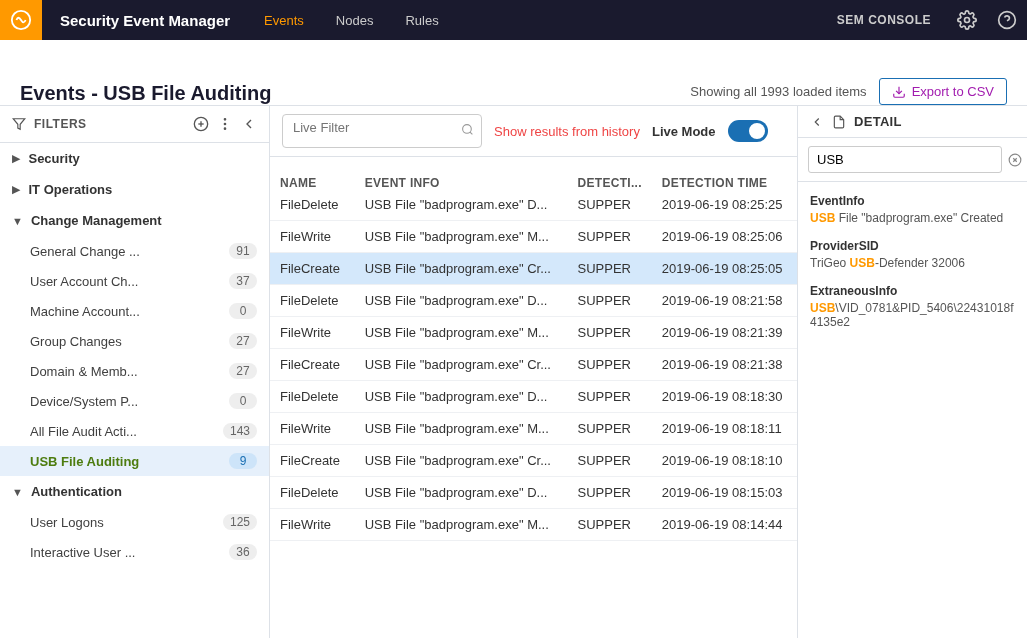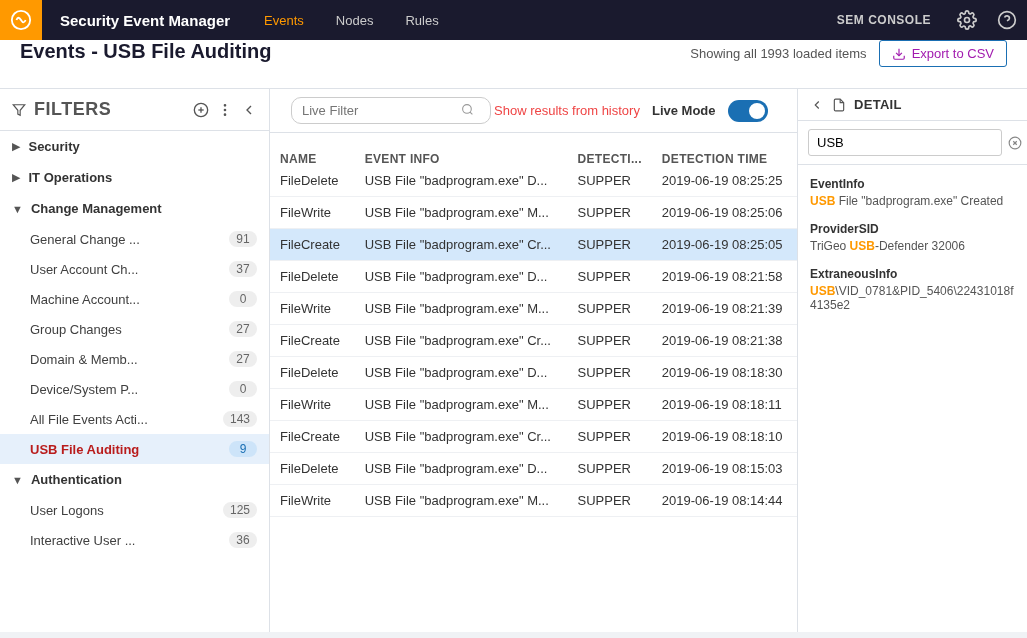--- a/index.html
+++ b/index.html
@@ -24,70 +24,70 @@
     .top-nav-spacer { flex: 1; }
     .top-nav-sem-console {
       color: #ccc; font-size: 12px; font-weight: 600; padding: 8px 16px; height: 40px; display: flex; align-items: center; cursor: pointer; letter-spacing: 0.5px;
     }
     .top-nav-icon-btn {
       width: 40px; height: 40px; display: flex; align-items: center; justify-content: center; cursor: pointer; color: #ccc;
     }
 
     
     .page-header {
-      display: flex; align-items: flex-start; background: #fff; padding: 0 20px; height: 49px; border-bottom: 1px solid #dde1e7;
+      display: flex; align-items: flex-end; background: #fff; padding: 0 20px; height: 66px; border-bottom: 1px solid #dde1e7;
     }
     .page-title { font-size: 20px; font-weight: 600; color: #1a1a2e; flex: 1; }
     .page-header-right { display: flex; align-items: center; gap: 12px; }
     .showing-text { font-size: 13px; color: #555; }
     .export-btn {
       display: flex; align-items: center; gap: 6px; color: #a21caf; font-size: 13px; cursor: pointer; border: 1px solid #1a6fb3; border-radius: 3px; padding: 5px 12px; background: #fff;
     }
 
     
     .main-layout { display: flex; height: calc(638px - 40px - 55px); }
 
     
     .sidebar {
       width: 270px; min-width: 270px; background: #fff; border-right: 1px solid #dde1e7; overflow-y: auto; display: flex; flex-direction: column;
     }
     .sidebar-filters-header {
       display: flex; align-items: center; padding: 10px 12px; border-bottom: 1px solid #dde1e7; gap: 8px;
     }
-    .filters-label { font-size: 18px; font-weight: 700; color: #555; letter-spacing: 0.5px; flex: 1; }
+    .filters-label { font-size: 12px; font-weight: 700; color: #555; letter-spacing: 0.5px; flex: 1; }
     .sidebar-icon-btn { cursor: pointer; color: #555; display: flex; align-items: center; }
 
     .sidebar-section-header {
       display: flex; align-items: center; padding: 8px 12px; cursor: pointer; user-select: none;
     }
     .sidebar-section-chevron { margin-right: 8px; color: #555; font-size: 11px; }
     .sidebar-section-label { font-size: 13px; font-weight: 600; color: #333; }
 
     .sidebar-items { }
     .sidebar-item {
       display: flex; align-items: center; padding: 7px 12px 7px 30px; cursor: pointer; user-select: none;
     }
     .sidebar-item.active { background: #e6f0fb; }
     .sidebar-item-label { flex: 1; font-size: 13px; color: #404040; }
-    .sidebar-item.active .sidebar-item-label { color: #b91c1c; font-weight: 600; }
+    .sidebar-item.active .sidebar-item-label { color: #4d7c0f; font-weight: 600; }
     .sidebar-item-count {
       font-size: 12px; color: #666; background: #eee; border-radius: 10px; padding: 1px 7px; min-width: 28px; text-align: center;
     }
     .sidebar-item.active .sidebar-item-count { background: #cde4f9; color: #1a6fb3; }
 
     
     .content-area { flex: 1; display: flex; flex-direction: column; overflow: hidden; }
 
     
     .filter-bar {
       display: flex; align-items: center; gap: 12px; padding: 8px 12px; background: #fff; border-bottom: 1px solid #dde1e7;
     }
     .live-filter-wrap { position: relative; flex: 1; max-width: 200px; }
     .live-filter-input {
-      width: 100%; border: 1px solid #ccc; border-radius: 10px; padding: 5px 28px 5px 10px; font-size: 13px; color: #333; outline: none; margin-left: 9px;
+      width: 100%; border: 1px solid #ccc; border-radius: 4px; padding: 5px 28px 12px 10px; font-size: 13px; color: #333; outline: none;
     }
     .live-filter-search-icon {
       position: absolute; right: 8px; top: 50%; transform: translateY(-50%); color: #999; cursor: pointer;
     }
     .show-history-btn { color: #ef4444; font-size: 13px; cursor: pointer; }
     .live-mode-label { font-size: 13px; color: #333; font-weight: 600; }
     .toggle-switch {
       width: 40px; height: 22px; background: #1a6fb3; border-radius: 11px; position: relative; cursor: pointer; display: flex; align-items: center;
     }
     .toggle-knob {
@@ -239,21 +239,21 @@
       </div>
       <div class="sidebar-item">
         <span class="sidebar-item-label">Domain &amp; Memb...</span>
         <span class="sidebar-item-count">27</span>
       </div>
       <div class="sidebar-item">
         <span class="sidebar-item-label">Device/System P...</span>
         <span class="sidebar-item-count">0</span>
       </div>
       <div class="sidebar-item">
-        <span class="sidebar-item-label">All File Events Acti...</span>
+        <span class="sidebar-item-label">All File Audit Acti...</span>
         <span class="sidebar-item-count">143</span>
       </div>
       <div class="sidebar-item active">
         <span class="sidebar-item-label">USB File Auditing</span>
         <span class="sidebar-item-count">9</span>
       </div>
     </div>
 
     <div class="sidebar-section-header">
       <span class="sidebar-section-chevron">▼</span>

